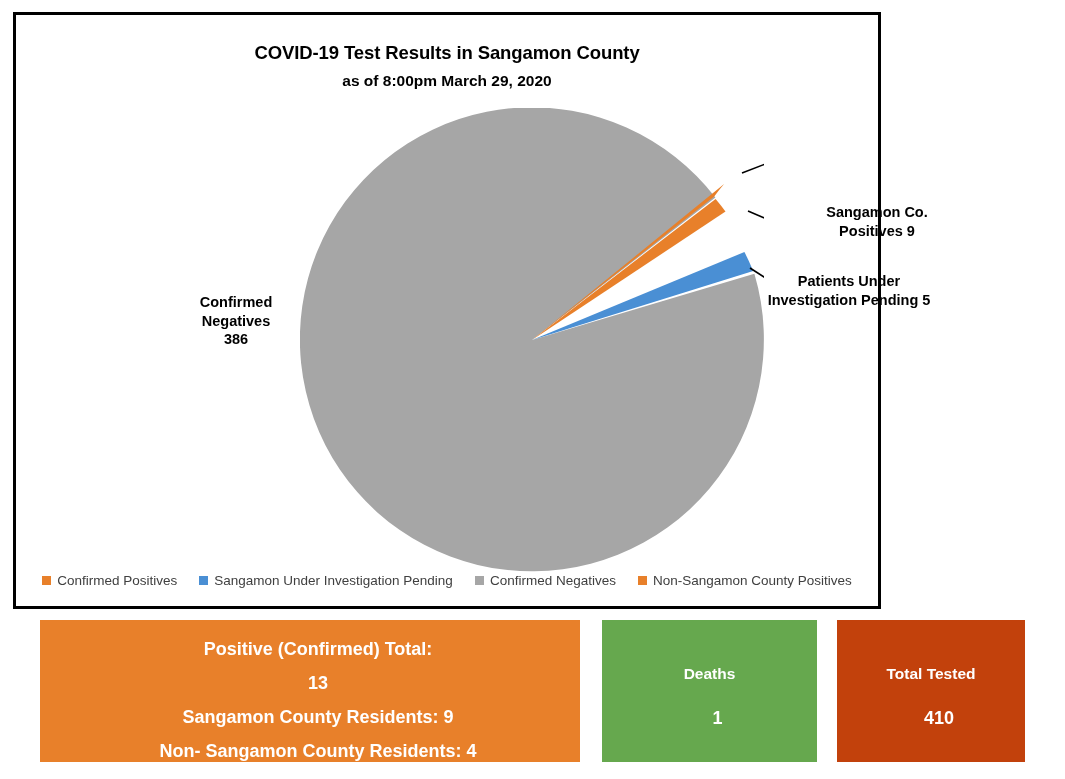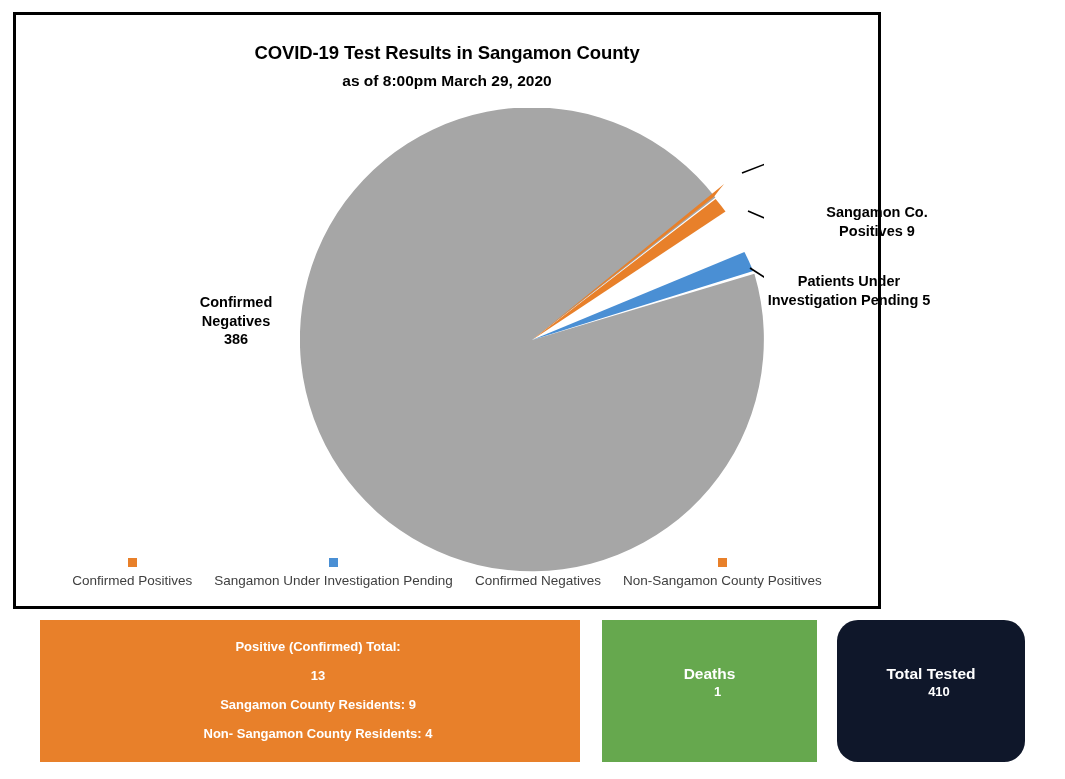--- a/index.html
+++ b/index.html
@@ -85,21 +85,20 @@
     justify-content: center;
     align-items: center;
     gap: 22px;
   }
   .legend-item {
     display: flex;
     align-items: center;
     gap: 6px;
     font-size: 13.5px;
     color: #404040;
-    flex-direction: column;
   }
   .legend-swatch {
     width: 9px;
     height: 9px;
     display: inline-block;
   }
 
   
   .summary-row {
     position: absolute;
@@ -125,32 +124,31 @@
   }
   .box-deaths {
     left: 562px;
     width: 215px;
     background: #66a84e;
     padding-top: 45px;
   }
   .box-tested {
     left: 797px;
     width: 188px;
-    background: #0f172a;
+    background: #c2410c;
     padding-top: 45px;
-    border-radius: 21px;
   }
   .box-line {
-    font-size: 13px;
+    font-size: 18px;
     line-height: 1.0;
     margin-bottom: 16px;
     padding-left: 16px;
   }
   .box-line:last-child { margin-bottom: 0; }
-  .box-label-lg { font-size: 15.5px; margin-bottom: 2px; }
+  .box-label-lg { font-size: 15.5px; margin-bottom: 26px; }
 </style>
 </head>
 <body>
 
 <div id="page">
 
   <div class="chart-panel">
 
     <div class="chart-title">COVID-19 Test Results in Sangamon County</div>
     <div class="chart-subtitle">as of 8:00pm March 29, 2020</div>

